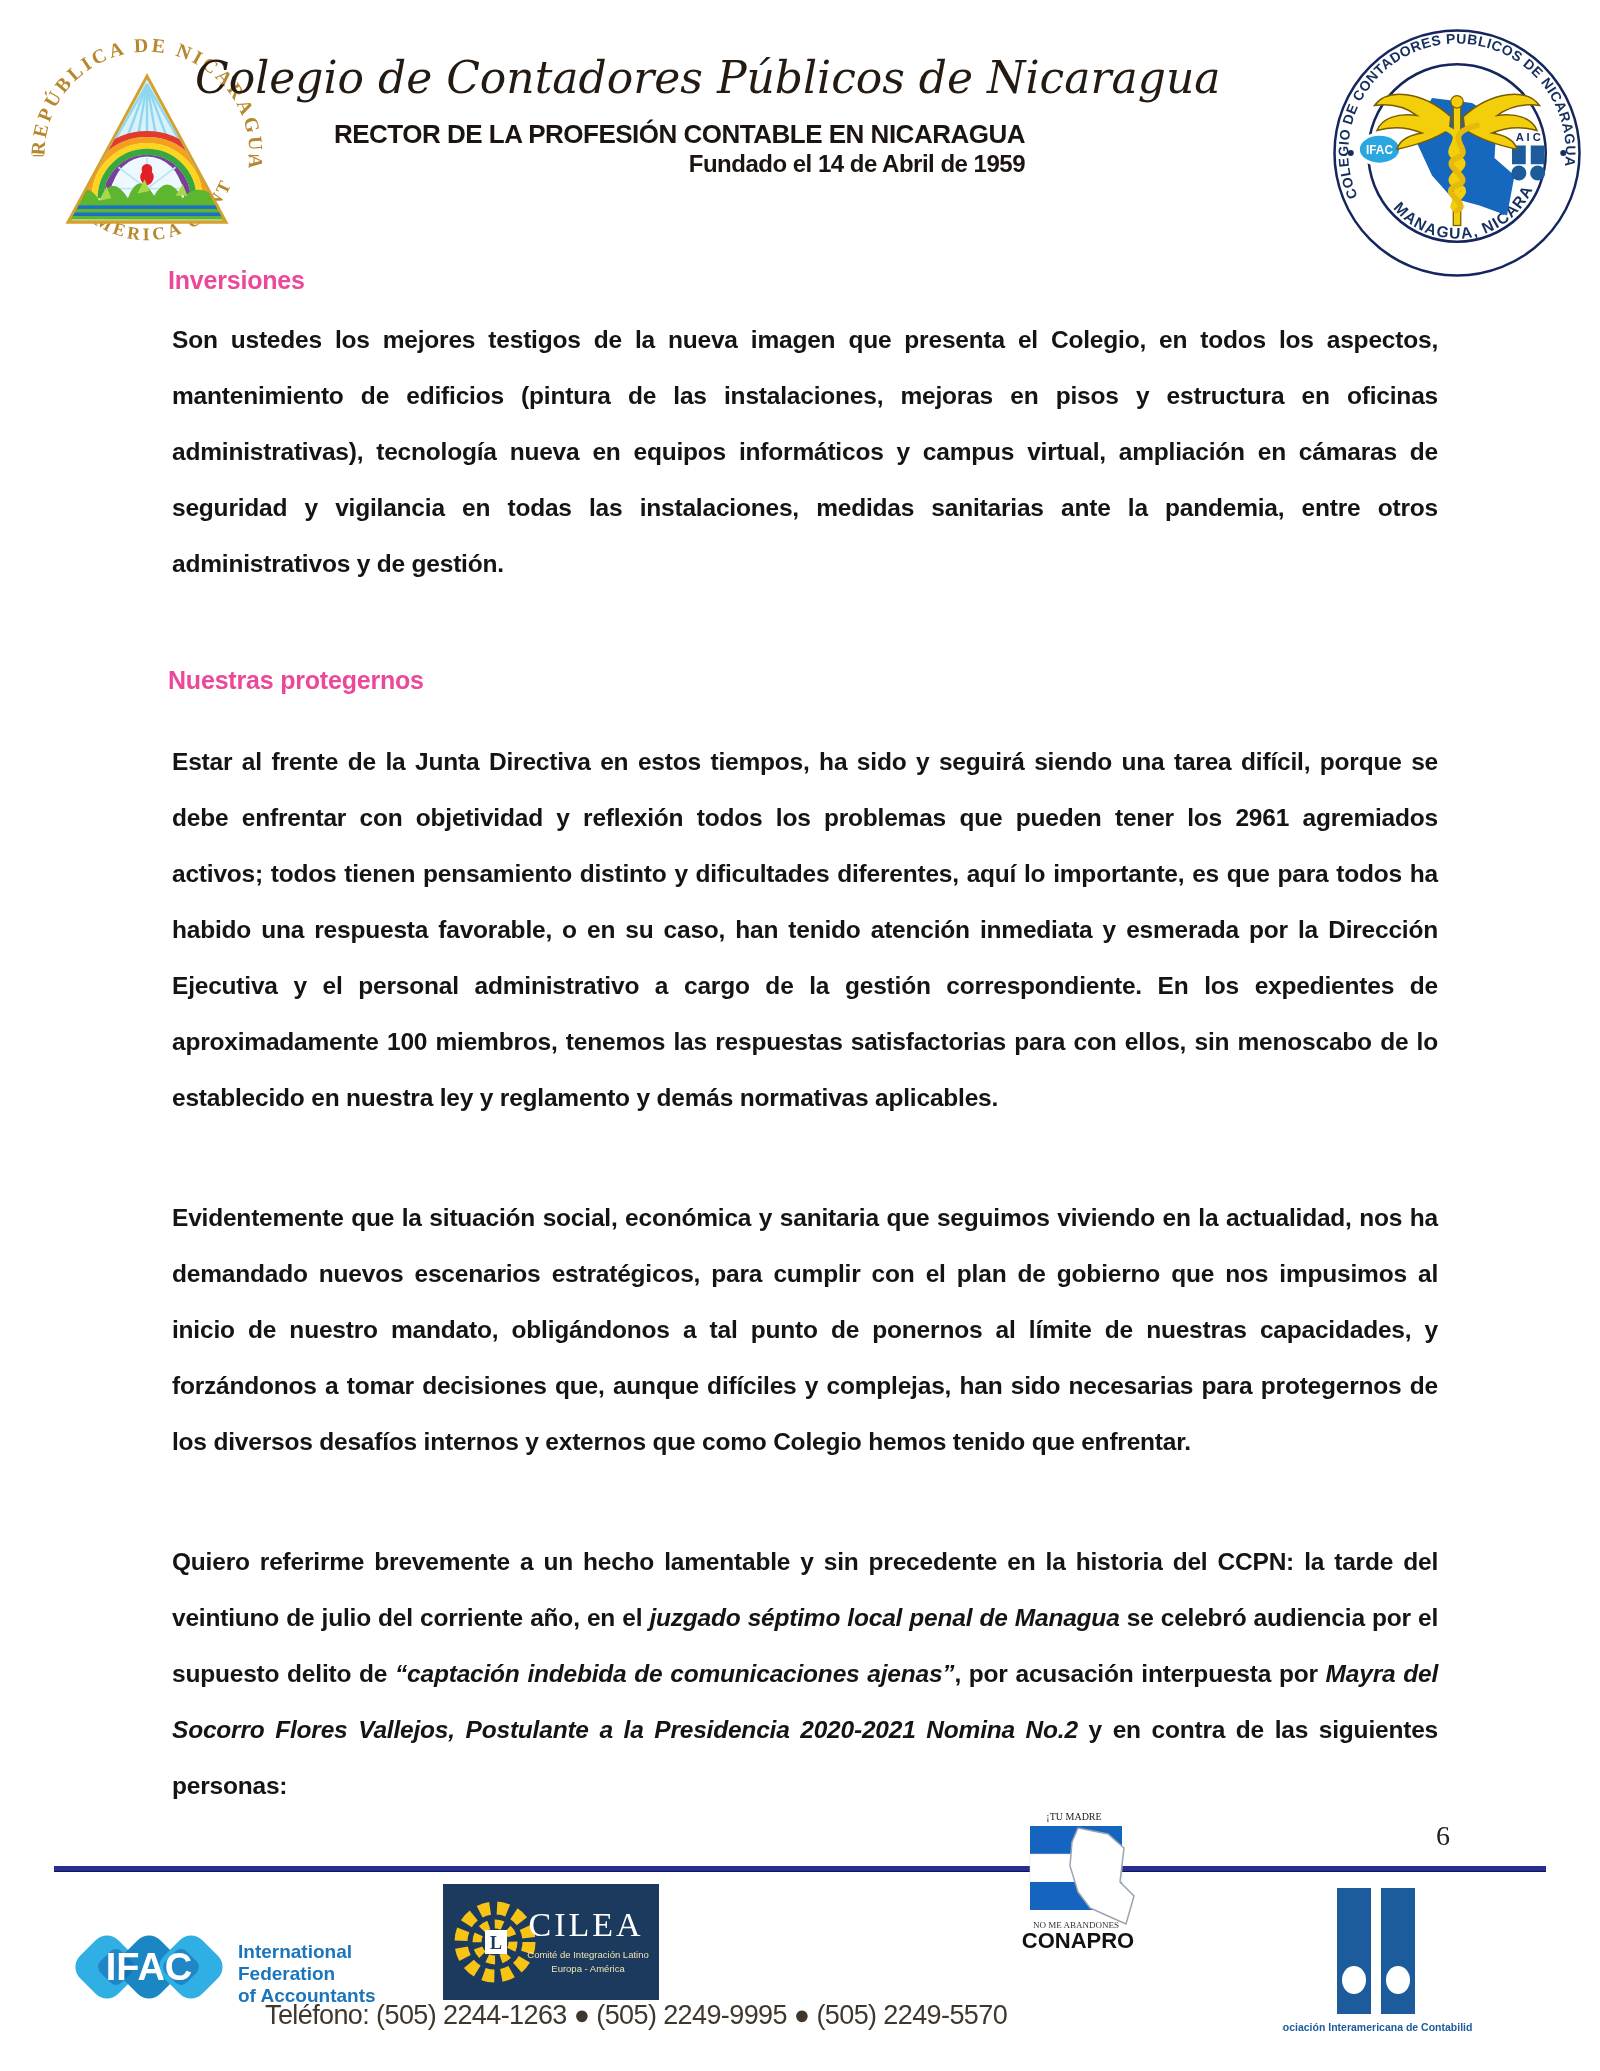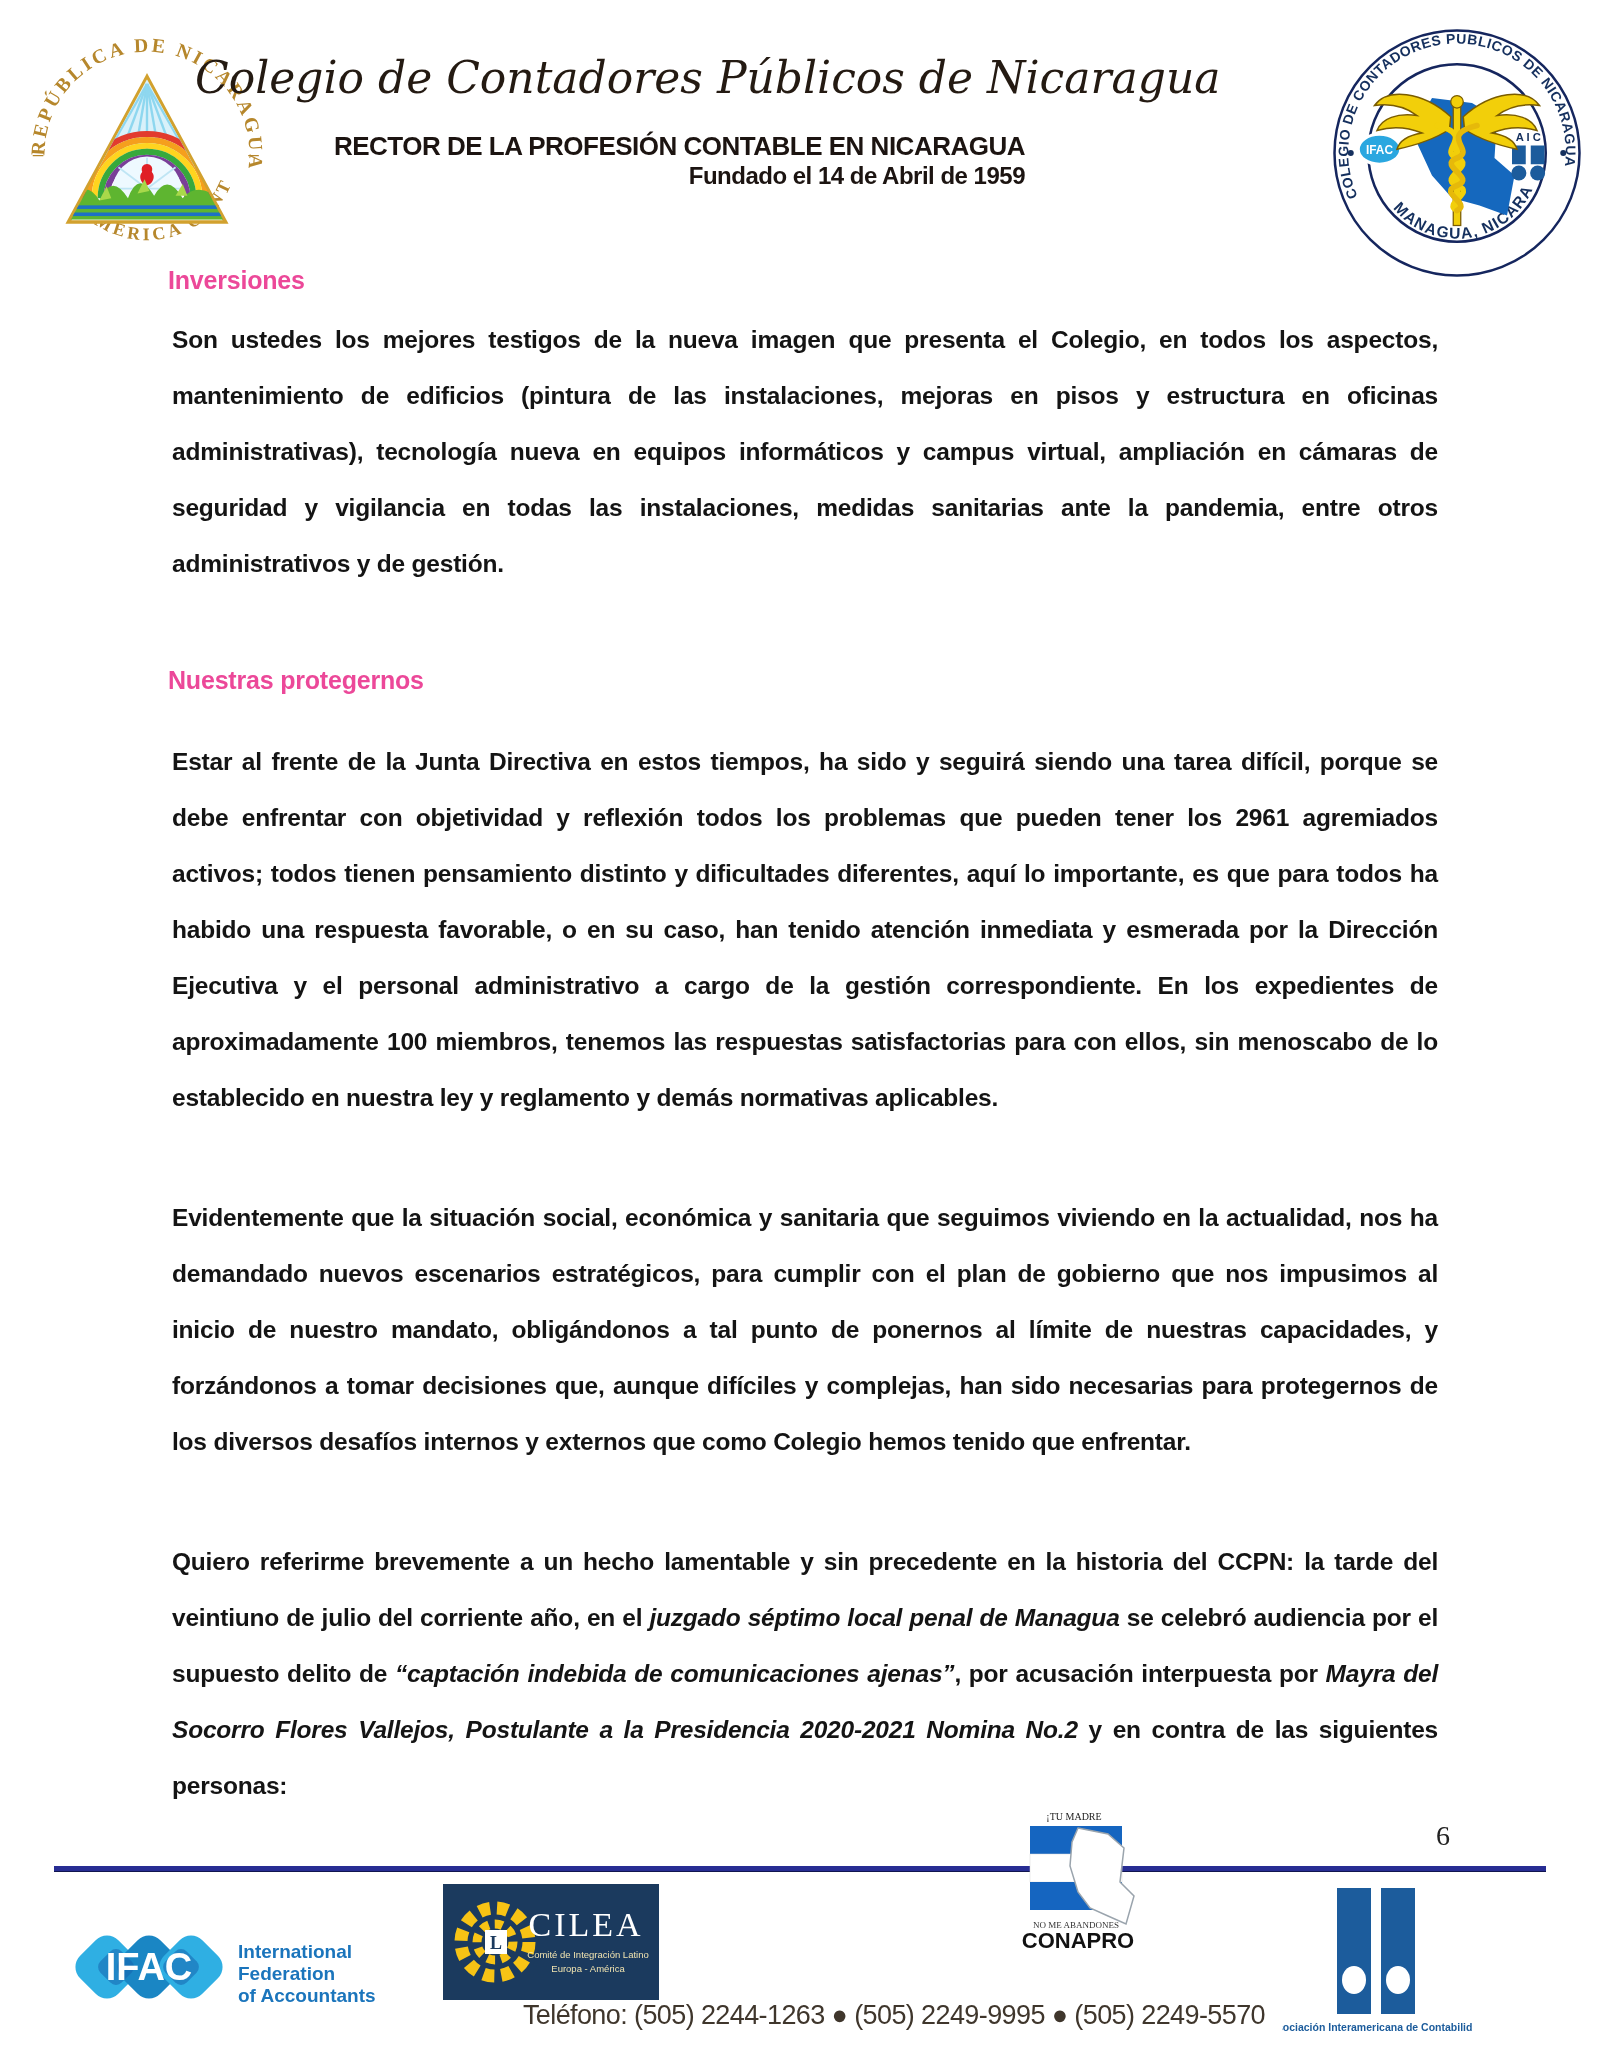--- a/index.html
+++ b/index.html
@@ -6,42 +6,42 @@
   body{
     width:1600px;height:2071px;position:relative;background:#ffffff;
     font-family:"Liberation Sans",sans-serif;color:#161616;overflow:hidden;
   }
   
   .header-text{position:absolute;left:195px;top:52px;width:830px;text-align:right;}
   .doc-title{
     font-family:"DejaVu Serif","Liberation Serif",serif;font-style:italic;
     font-size:44px;color:#241a12;white-space:nowrap;letter-spacing:0px;
   }
-  .doc-subtitle{font-size:26px;font-weight:bold;color:#1c1411;margin-top:28px;letter-spacing:-0.5px;}
+  .doc-subtitle{font-size:26px;font-weight:bold;color:#1c1411;margin-top:16px;letter-spacing:-0.5px;}
   .doc-founded{font-size:24px;font-weight:bold;color:#1c1411;letter-spacing:-0.5px;}
   .seal{position:absolute;}
   #seal-left{left:28px;top:34px;width:238px;height:238px;}
   #seal-right{left:1332px;top:28px;width:250px;height:250px;}
   
   .body-text{
     position:absolute;left:168px;top:252px;width:1274px;
     font-size:24.5px;line-height:56px;letter-spacing:-0.2px;color:#141414;
   }
   .body-text p{margin:4px;text-align:justify;font-weight:bold;}
   .body-text h3{margin:0;font-size:25px;font-weight:bold;color:#ec4899;}
   .gap{height:56px;}
   .gap-sm{height:22px;}
   
   .page-number{
     position:absolute;left:1436px;top:1820px;font-family:"Liberation Serif",serif;
     font-size:28px;color:#222;
   }
   .footer-rule{position:absolute;left:54px;top:1866px;width:1492px;height:5px;background:#272d93;border-bottom:1px solid #11154f;}
   .contact{
-    position:absolute;left:265px;top:2001px;width:1000px;text-align:right;
+    position:absolute;left:265px;top:2001px;width:1000px;text-align:left;
     font-size:27px;line-height:29px;letter-spacing:-0.6px;color:#3f362c;
   }
   .logo{position:absolute;}
   #logo-ifac{left:66px;top:1922px;}
   #logo-cilea{left:443px;top:1884px;}
   #logo-conapro{left:1012px;top:1808px;}
   #logo-aic{left:1282px;top:1888px;}
 </style>
 </head>
 <body>

